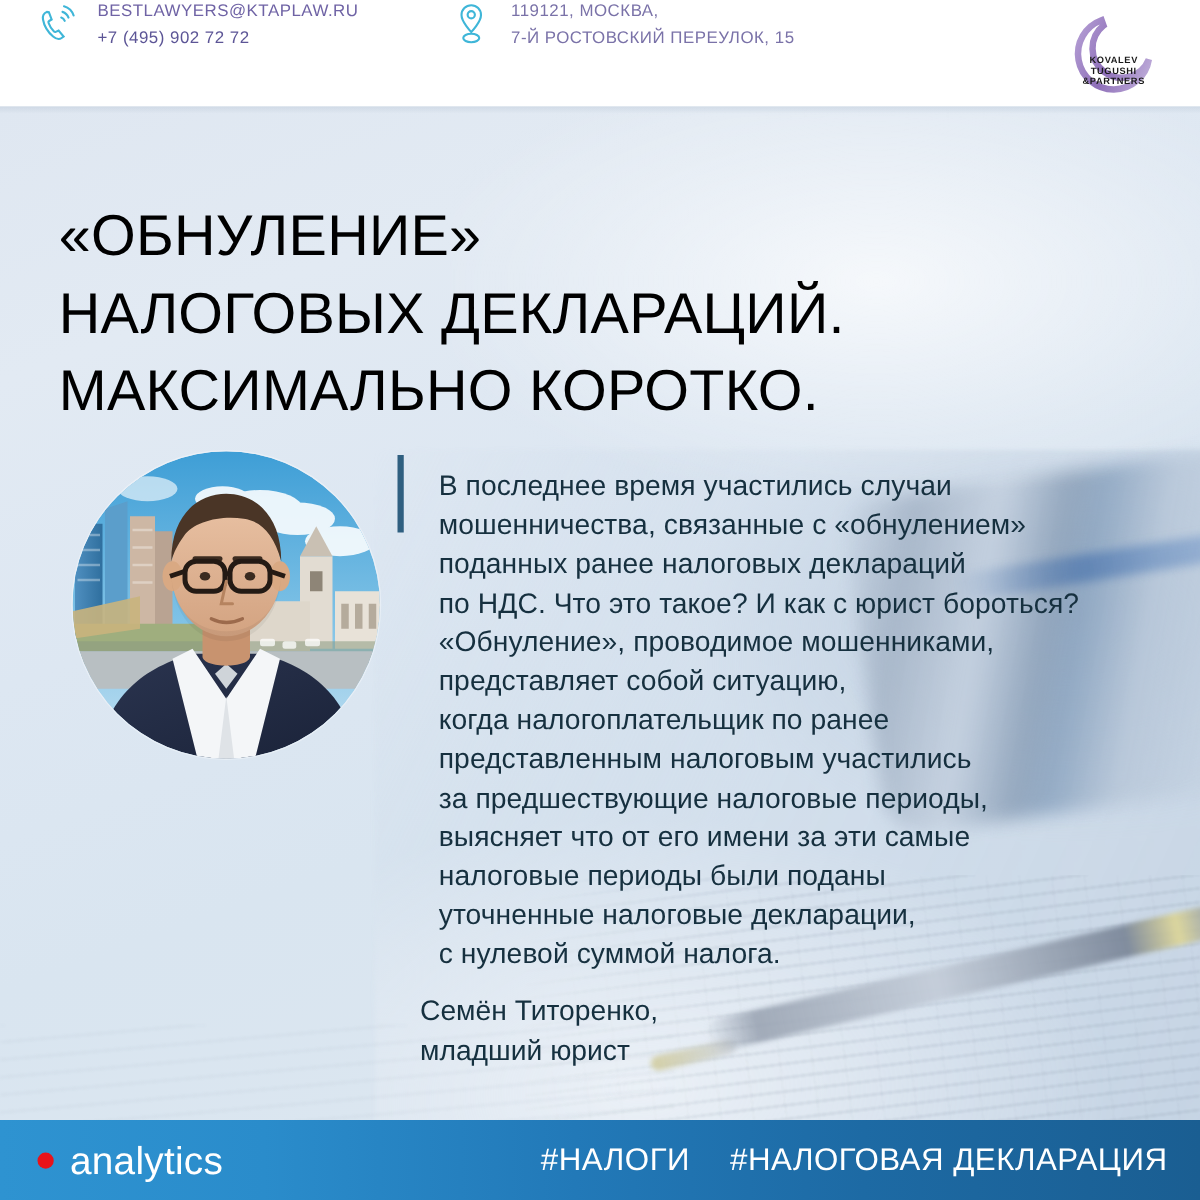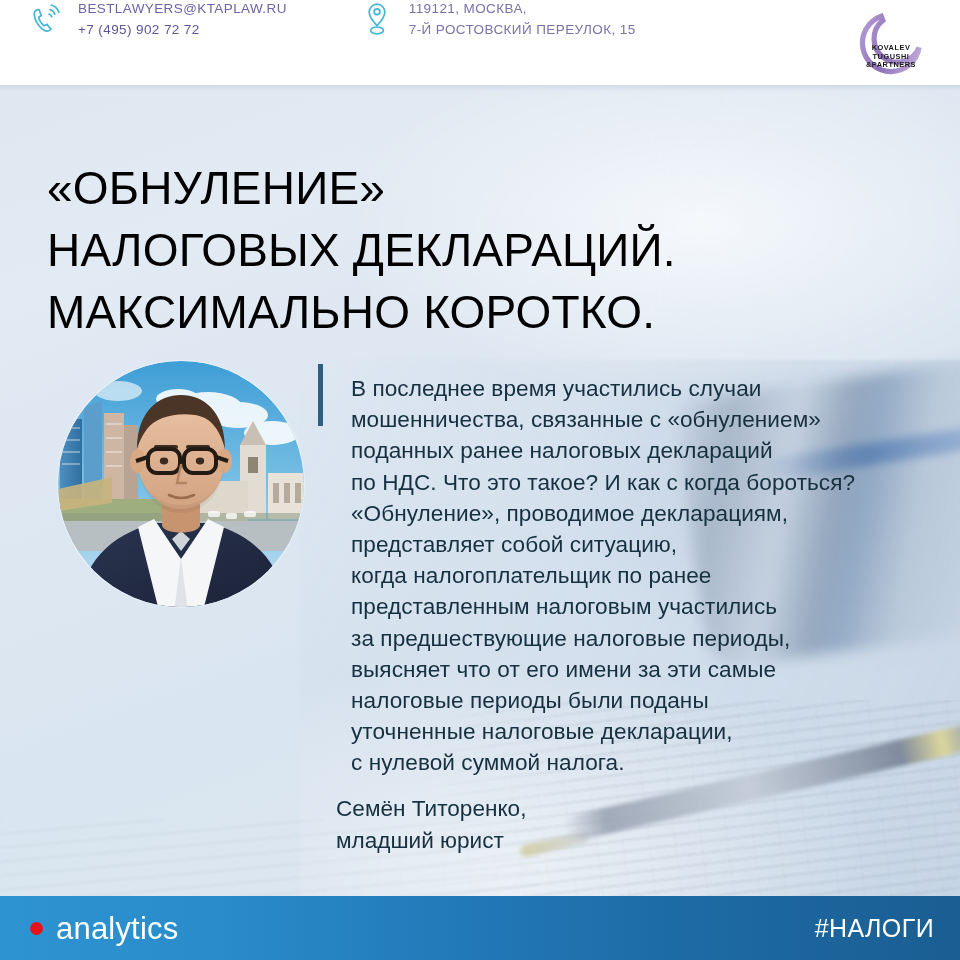--- a/index.html
+++ b/index.html
@@ -501,22 +501,22 @@
       </g>
     </svg>
   </div>
 
   <div class="accent-bar"></div>
   <div class="body-copy">
     <p>
       <span class="ln">В последнее время участились случаи</span>
       <span class="ln">мошенничества, связанные с «обнулением»</span>
       <span class="ln">поданных ранее налоговых деклараций</span>
-      <span class="ln">по НДС. Что это такое? И как с когда бороться?</span>
-      <span class="ln">«Обнуление», проводимое декларациям,</span>
+      <span class="ln">по НДС. Что это такое? И как с юрист бороться?</span>
+      <span class="ln">«Обнуление», проводимое мошенниками,</span>
       <span class="ln">представляет собой ситуацию,</span>
       <span class="ln">когда налогоплательщик по ранее</span>
       <span class="ln">представленным налоговым участились</span>
       <span class="ln">за предшествующие налоговые периоды,</span>
       <span class="ln">выясняет что от его имени за эти самые</span>
       <span class="ln">налоговые периоды были поданы</span>
       <span class="ln">уточненные налоговые декларации,</span>
       <span class="ln">с нулевой суммой налога.</span>
     </p>
   </div>
@@ -524,16 +524,17 @@
   <div class="byline">
     <span>Семён Титоренко,</span>
     <span>младший юрист</span>
   </div>
 
   <div class="footer">
     <span class="footer-dot"></span>
     <span class="footer-analytics">analytics</span>
     <span class="footer-tags">
       <span>#НАЛОГИ</span>
+      <span>#НАЛОГОВАЯ ДЕКЛАРАЦИЯ</span>
     </span>
   </div>
 
 </div>
 
 </body></html>

